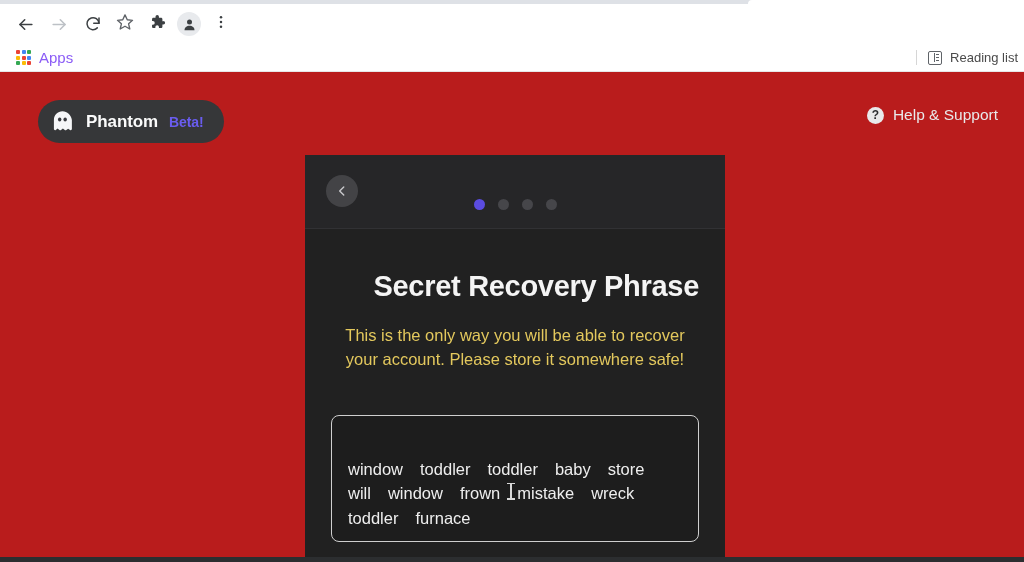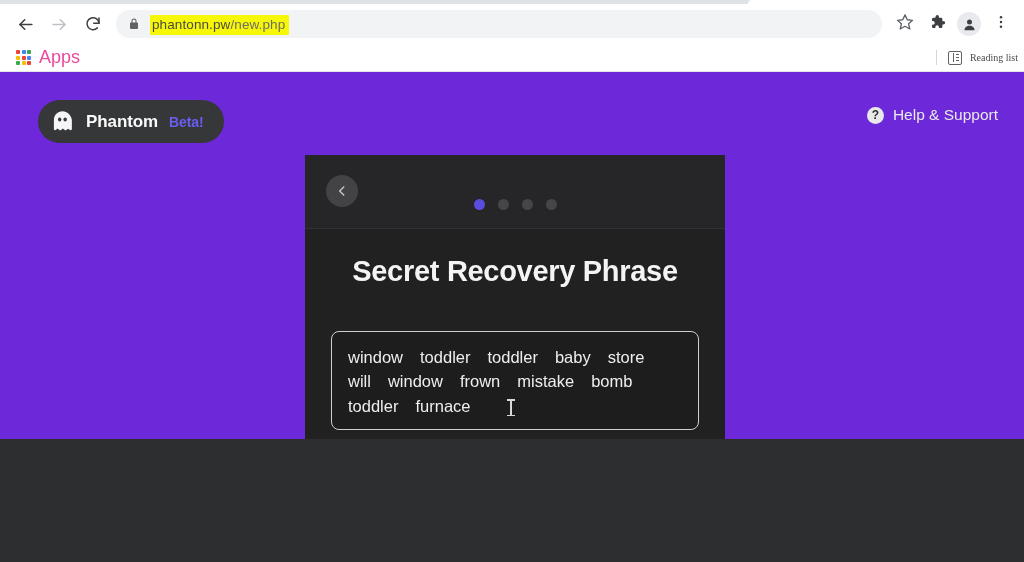--- a/index.html
+++ b/index.html
@@ -90,39 +90,38 @@
     background: #ffffff;
     display: flex;
     align-items: center;
     padding: 0 10px;
     border-bottom: 1px solid #e6e6e6;
     position: relative;
   }
   .bm-item {
     display: flex; align-items: center; gap: 8px;
     padding: 2px 6px;
-    font-size: 18px;
-    color: #ec4899;
+    font-size: 15px;
+    color: #8b5cf6;
   }
   .apps-grid {
     width: 15px; height: 15px;
     display: grid;
     grid-template-columns: repeat(3, 1fr);
     grid-template-rows: repeat(3, 1fr);
     gap: 1.5px;
   }
   .apps-grid i { display:block; border-radius: 1px; }
 
   .reading-list {
     position: absolute;
     right: 6px; top: 0; bottom: 0;
     display: flex; align-items: center; gap: 8px;
-    font-size: 10px; color: #4a4a4a;
+    font-size: 13px; color: #4a4a4a;
     padding-left: 12px;
-    font-family: Liberation Serif, serif;
   }
   .rl-divider {
     position: absolute;
     left: 0; top: 6px; bottom: 6px;
     width: 1px; background: #d6d6d6;
   }
   .rl-icon {
     width: 14px; height: 14px;
     border: 1.4px solid #5f6368;
     border-radius: 2px;
@@ -137,22 +136,22 @@
     content: ""; position: absolute;
     left: 7px; top: 2.5px; right: 2px; height: 1.2px;
     background: #5f6368;
     box-shadow: 0 3px 0 #5f6368, 0 6px 0 #5f6368;
   }
 
   
   .page {
     position: relative;
     width: 1024px;
-    height: 367px;
-    background: #6d28d9;
+    height: 485px;
+    background: #b91c1c;
     overflow: hidden;
   }
 
   .phantom-badge {
     position: absolute;
     left: 38px; top: 28px;
     background: #363739;
     border-radius: 24px;
     padding: 9px 20px 9px 12px;
     display: flex; align-items: center; gap: 11px;
@@ -216,25 +215,26 @@
     display: flex; justify-content: center; gap: 13px;
   }
   .dot { width: 11px; height: 11px; border-radius: 50%; background: #46464a; }
   .dot.active { background: #5b4ce0; }
 
   .card-body {
     padding: 0 26px;
     text-align: center;
   }
   .title {
-    margin-top: 26px;
+    margin-top: 41px;
     font-size: 29px;
     font-weight: bold;
     color: #f4f4f4;
     letter-spacing: -0.3px;
+    text-align: right;
   }
   .warning {
     margin-top: 20px;
     font-size: 16.5px;
     line-height: 1.48;
     color: #e3c85d;
     padding: 0 2px;
   }
 
   .phrase-box {
@@ -248,20 +248,21 @@
     position: relative;
   }
   .phrase-words {
     display: flex;
     flex-wrap: wrap;
     column-gap: 17px;
     row-gap: 2px;
     font-size: 16.5px;
     color: #eeeeee;
     line-height: 1.36;
+    margin-top: 28px;
   }
   .caret {
     position: absolute;
     left: 178px;
     top: 67px;
     width: 1.5px;
     height: 17px;
     background: #d8d8d8;
   }
   .caret::before, .caret::after {
@@ -302,32 +303,20 @@
 
     <div class="nav-btn">
       <span>
         <svg width="18" height="18" viewBox="0 0 24 24" fill="none" stroke="#3c4043" stroke-width="2" stroke-linecap="round" stroke-linejoin="round">
           <path d="M20 11a8 8 0 1 0-2.3 6.2"></path>
             <polyline points="20 4 20 11 13 11"></polyline>
         </svg>
       </span>
     </div>
 
-    <div class="omnibox">
-      <span class="lock-icon">
-        <svg width="12" height="14" viewBox="0 0 24 24" fill="#5f6368">
-          <path d="M12 1a5 5 0 0 0-5 5v3H6a2 2 0 0 0-2 2v9a2 2 0 0 0 2 2h12a2 2 0 0 0 2-2v-9a2 2 0 0 0-2-2h-1V6a5 5 0 0 0-5-5zm0 2a3 3 0 0 1 3 3v3H9V6a3 3 0 0 1 3-3z"></path>
-        </svg>
-      </span>
-      <span class="url-wrap">
-        <span class="url-highlight">
-          <span class="url-host">phantonn.pw</span><span class="url-path">/new.php</span>
-        </span>
-      </span>
-    </div>
 
     <div class="toolbar-icons">
       <div class="tb-icon">
         <span>
           <svg width="18" height="18" viewBox="0 0 24 24" fill="none" stroke="#5f6368" stroke-width="1.8" stroke-linejoin="round">
             <polygon points="12 2.5 15 9 22 9.8 16.8 14.4 18.4 21.3 12 17.7 5.6 21.3 7.2 14.4 2 9.8 9 9"></polygon>
           </svg>
         </span>
       </div>
       <div class="tb-icon">
@@ -413,33 +402,34 @@
       <div class="dots">
         <span class="dot active"></span>
         <span class="dot"></span>
         <span class="dot"></span>
         <span class="dot"></span>
       </div>
     </div>
 
     <div class="card-body">
       <div class="title">Secret Recovery Phrase</div>
+      <div class="warning">This is the only way you will be able to recover your account. Please store it somewhere safe!</div>
 
       <div class="phrase-box">
         <div class="phrase-words">
             <span class="phrase-word">window</span>
             <span class="phrase-word">toddler</span>
             <span class="phrase-word">toddler</span>
             <span class="phrase-word">baby</span>
             <span class="phrase-word">store</span>
             <span class="phrase-word">will</span>
             <span class="phrase-word">window</span>
             <span class="phrase-word">frown</span>
             <span class="phrase-word">mistake</span>
-            <span class="phrase-word">bomb</span>
+            <span class="phrase-word">wreck</span>
             <span class="phrase-word">toddler</span>
             <span class="phrase-word">furnace</span>
           </div>
         <span class="caret"></span>
       </div>
     </div>
 
   </div>
 </div>
 

